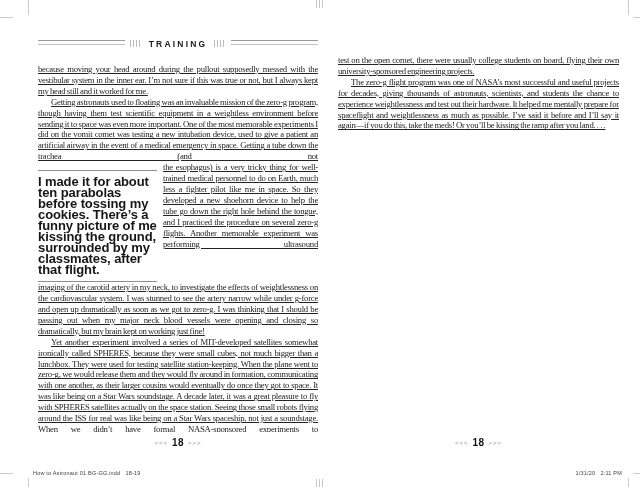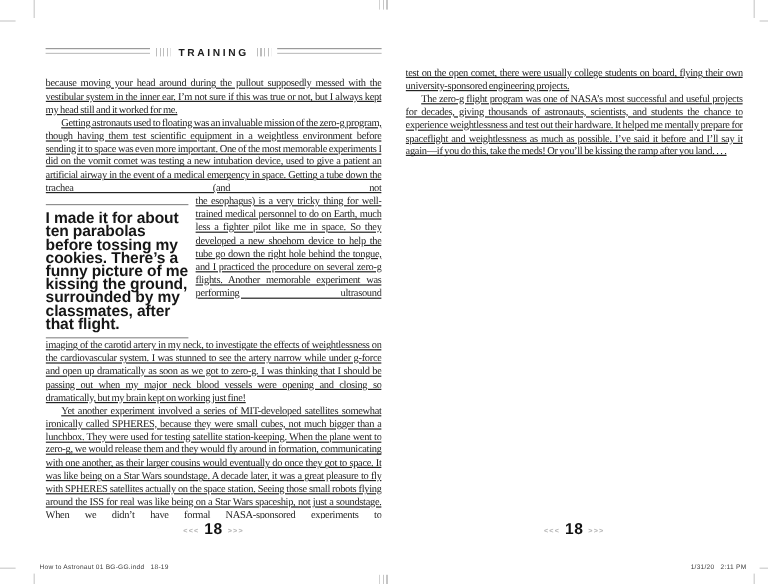--- a/index.html
+++ b/index.html
@@ -34,21 +34,21 @@
     border-top:1px solid #8f8f8f;border-bottom:1px solid #8f8f8f;padding:5px 0 6px;
     font-family:"Liberation Sans",sans-serif;font-weight:bold;font-size:13px;line-height:11px;
     letter-spacing:-0.1px;color:#161616;}
   .narrow{flex:1;}
 
   
   .folio{position:absolute;top:432px;width:280px;text-align:center;font-family:"Liberation Sans",sans-serif;}
   .folio.left{left:38px;}
   .folio.right{left:338px;width:281px;}
   .chev{font-size:6px;font-weight:bold;letter-spacing:1px;color:#b2b2b2;vertical-align:1px;}
-  .fnum{font-size:13px;font-weight:bold;color:#111111;margin:0 4px;letter-spacing:0.5px;text-align:center;}
+  .fnum{font-size:10px;font-weight:bold;color:#111111;margin:0 4px;letter-spacing:0.5px;text-align:center;}
 
   
   .slug{position:absolute;top:470px;font-family:"Liberation Sans",sans-serif;font-size:5.5px;
     color:#3d3d3d;letter-spacing:0.2px;white-space:pre;}
   .slug.left{left:33px;}
   .slug.right{right:18px;}
 </style>
 </head>
 <body>
 

